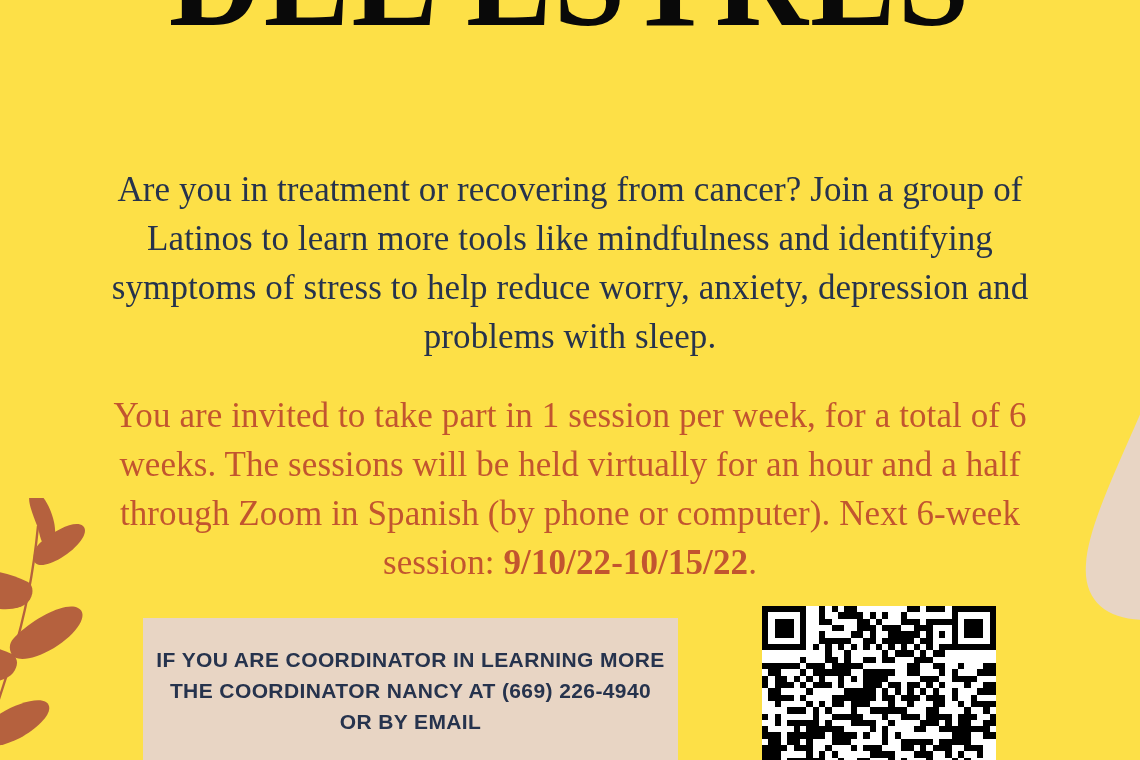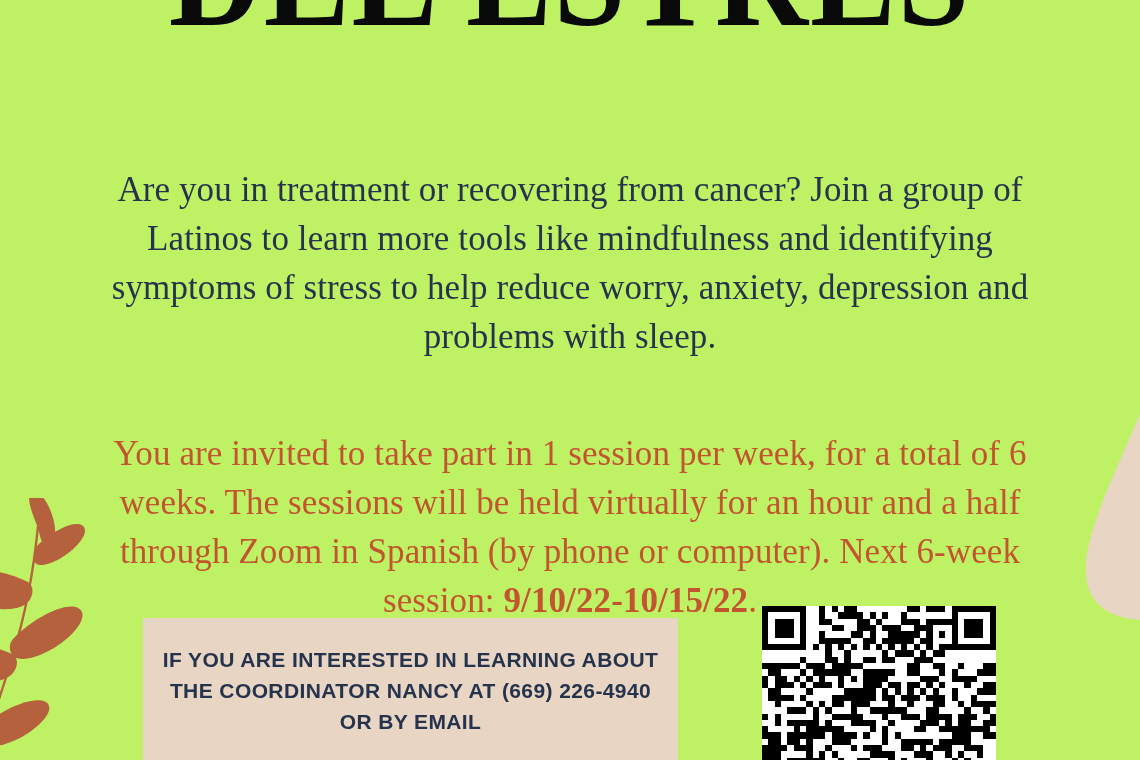--- a/index.html
+++ b/index.html
@@ -14,21 +14,21 @@
     font-family: "Liberation Serif", serif;
     position: relative;
   }
 
   #poster {
     position: absolute;
     inset: 0;
     width: 1140px;
     height: 760px;
     overflow: hidden;
-    background: #bef264;
+    background: #fde047;
   }
 
   
   .decor {
     position: absolute;
     inset: 0;
     pointer-events: none;
   }
   .blob-right {
     position: absolute;
@@ -77,21 +77,21 @@
     line-height: 49px;
     padding: 0 92px;
     box-sizing: border-box;
     letter-spacing: 0.1px;
   }
   .para-intro {
     top: 130px;
     color: #26334D;
   }
   .para-details {
-    top: 394px;
+    top: 356px;
     color: #C2552F;
     padding: 0 100px;
   }
   .para-details b {
     font-weight: 700;
   }
 
   
   .contact-box {
     position: absolute;
@@ -177,21 +177,21 @@
 
   <div class="title-wrap">
     <h1 class="poster-title">DEL ESTRÉS</h1>
   </div>
 
   <p class="para para-intro">Are you in treatment or recovering from cancer? Join a group of Latinos to learn more tools like mindfulness and identifying symptoms of stress to help reduce worry, anxiety, depression and problems with sleep.</p>
 
   <p class="para para-details"><span>You are invited to take part in 1 session per week, for a total of 6 weeks. The sessions will be held virtually for an hour and a half through Zoom in Spanish (by phone or computer). Next 6-week session: </span><b>9/10/22-10/15/22</b><span>.</span></p>
 
   <div class="contact-box">
-    <p class="contact-text">IF YOU ARE INTERESTED IN LEARNING ABOUT</p>
+    <p class="contact-text">IF YOU ARE COORDINATOR IN LEARNING MORE</p>
     <p class="contact-text">THE COORDINATOR NANCY AT (669) 226-4940</p>
     <p class="contact-text">OR BY EMAIL</p>
   </div>
 
   <div class="qr-wrap">
     <svg id="qr-svg" width="234" height="234" viewBox="0 0 37 37" xmlns="http://www.w3.org/2000/svg" shape-rendering="crispEdges">
       <rect width="37" height="37" fill="#ffffff"></rect>
       <g id="qr-cells" fill="#000000">
           <path d="M0 0h7v1h-7zM9 0h1v1h-1zM11 0h1v1h-1zM13 0h2v1h-2zM23 0h2v1h-2zM26 0h3v1h-3zM30 0h7v1h-7zM0 1h1v1h-1zM6 1h1v1h-1zM9 1h1v1h-1zM12 1h4v1h-4zM17 1h1v1h-1zM19 1h1v1h-1zM22 1h1v1h-1zM30 1h1v1h-1zM36 1h1v1h-1zM0 2h1v1h-1zM2 2h3v1h-3zM6 2h1v1h-1zM9 2h2v1h-2zM15 2h2v1h-2zM18 2h1v1h-1zM22 2h3v1h-3zM26 2h5v1h-5zM32 2h3v1h-3zM36 2h1v1h-1zM0 3h1v1h-1zM2 3h3v1h-3zM6 3h1v1h-1zM11 3h2v1h-2zM15 3h3v1h-3zM19 3h3v1h-3zM24 3h3v1h-3zM30 3h1v1h-1zM32 3h3v1h-3zM36 3h1v1h-1zM0 4h1v1h-1zM2 4h3v1h-3zM6 4h1v1h-1zM9 4h1v1h-1zM14 4h2v1h-2zM17 4h1v1h-1zM20 4h5v1h-5zM26 4h1v1h-1zM28 4h1v1h-1zM30 4h1v1h-1zM32 4h3v1h-3zM36 4h1v1h-1zM0 5h1v1h-1zM6 5h1v1h-1zM9 5h5v1h-5zM16 5h2v1h-2zM19 5h5v1h-5zM25 5h2v1h-2zM30 5h1v1h-1zM36 5h1v1h-1zM0 6h7v1h-7zM8 6h1v1h-1zM10 6h1v1h-1zM12 6h1v1h-1zM14 6h1v1h-1zM16 6h1v1h-1zM18 6h1v1h-1zM20 6h1v1h-1zM22 6h1v1h-1zM24 6h1v1h-1zM26 6h1v1h-1zM28 6h9v1h-9zM10 7h1v1h-1zM13 7h1v1h-1zM19 7h1v1h-1zM21 7h3v1h-3zM25 7h1v1h-1zM27 7h2v1h-2zM6 8h1v1h-1zM10 8h2v1h-2zM13 8h1v1h-1zM16 8h2v1h-2zM19 8h2v1h-2zM24 8h3v1h-3zM0 9h6v1h-6zM7 9h3v1h-3zM11 9h5v1h-5zM23 9h2v1h-2zM27 9h2v1h-2zM31 9h1v1h-1zM35 9h2v1h-2zM1 10h2v1h-2zM6 10h1v1h-1zM8 10h6v1h-6zM16 10h5v1h-5zM23 10h2v1h-2zM28 10h1v1h-1zM30 10h1v1h-1zM34 10h3v1h-3zM0 11h1v1h-1zM2 11h2v1h-2zM5 11h1v1h-1zM7 11h1v1h-1zM9 11h1v1h-1zM12 11h1v1h-1zM14 11h1v1h-1zM16 11h4v1h-4zM25 11h3v1h-3zM30 11h4v1h-4zM0 12h1v1h-1zM2 12h3v1h-3zM6 12h1v1h-1zM8 12h3v1h-3zM12 12h1v1h-1zM16 12h3v1h-3zM20 12h2v1h-2zM23 12h2v1h-2zM26 12h1v1h-1zM28 12h1v1h-1zM32 12h1v1h-1zM35 12h2v1h-2zM1 13h2v1h-2zM7 13h1v1h-1zM13 13h5v1h-5zM19 13h1v1h-1zM21 13h1v1h-1zM23 13h1v1h-1zM25 13h1v1h-1zM27 13h1v1h-1zM30 13h1v1h-1zM34 13h3v1h-3zM1 14h4v1h-4zM6 14h1v1h-1zM11 14h7v1h-7zM19 14h2v1h-2zM22 14h3v1h-3zM26 14h3v1h-3zM30 14h1v1h-1zM33 14h1v1h-1zM2 15h1v1h-1zM7 15h1v1h-1zM9 15h1v1h-1zM11 15h2v1h-2zM14 15h3v1h-3zM20 15h1v1h-1zM23 15h1v1h-1zM27 15h2v1h-2zM31 15h1v1h-1zM33 15h4v1h-4zM4 16h3v1h-3zM8 16h1v1h-1zM10 16h1v1h-1zM14 16h1v1h-1zM17 16h6v1h-6zM26 16h2v1h-2zM32 16h1v1h-1zM35 16h1v1h-1zM0 17h1v1h-1zM2 17h1v1h-1zM8 17h1v1h-1zM11 17h5v1h-5zM19 17h1v1h-1zM22 17h3v1h-3zM26 17h4v1h-4zM31 17h3v1h-3zM36 17h1v1h-1zM2 18h1v1h-1zM4 18h5v1h-5zM10 18h1v1h-1zM14 18h4v1h-4zM20 18h1v1h-1zM25 18h3v1h-3zM29 18h1v1h-1zM31 18h2v1h-2zM35 18h2v1h-2zM0 19h1v1h-1zM5 19h1v1h-1zM7 19h6v1h-6zM17 19h1v1h-1zM19 19h1v1h-1zM24 19h2v1h-2zM28 19h8v1h-8zM0 20h3v1h-3zM4 20h6v1h-6zM11 20h4v1h-4zM16 20h1v1h-1zM19 20h1v1h-1zM21 20h1v1h-1zM30 20h3v1h-3zM35 20h2v1h-2zM1 21h2v1h-2zM4 21h2v1h-2zM7 21h1v1h-1zM11 21h3v1h-3zM19 21h1v1h-1zM22 21h5v1h-5zM28 21h5v1h-5zM0 22h4v1h-4zM5 22h3v1h-3zM10 22h1v1h-1zM14 22h1v1h-1zM16 22h3v1h-3zM22 22h2v1h-2zM25 22h1v1h-1zM27 22h3v1h-3zM32 22h3v1h-3zM0 23h3v1h-3zM7 23h1v1h-1zM9 23h1v1h-1zM11 23h1v1h-1zM17 23h4v1h-4zM24 23h3v1h-3zM29 23h1v1h-1zM31 23h1v1h-1zM34 23h1v1h-1zM0 24h3v1h-3zM4 24h6v1h-6zM12 24h1v1h-1zM15 24h2v1h-2zM20 24h1v1h-1zM22 24h1v1h-1zM26 24h1v1h-1zM30 24h1v1h-1zM32 24h1v1h-1zM3 25h1v1h-1zM7 25h2v1h-2zM13 25h2v1h-2zM18 25h2v1h-2zM25 25h1v1h-1zM35 25h2v1h-2zM1 26h6v1h-6zM8 26h1v1h-1zM10 26h4v1h-4zM15 26h8v1h-8zM24 26h1v1h-1zM26 26h5v1h-5zM34 26h3v1h-3zM1 27h2v1h-2zM8 27h1v1h-1zM10 27h1v1h-1zM13 27h1v1h-1zM16 27h1v1h-1zM18 27h2v1h-2zM21 27h2v1h-2zM24 27h1v1h-1zM26 27h1v1h-1zM30 27h1v1h-1zM1 28h2v1h-2zM4 28h1v1h-1zM6 28h4v1h-4zM11 28h3v1h-3zM18 28h2v1h-2zM26 28h1v1h-1zM28 28h1v1h-1zM30 28h1v1h-1zM34 28h1v1h-1zM2 29h1v1h-1zM6 29h1v1h-1zM10 29h2v1h-2zM14 29h2v1h-2zM18 29h2v1h-2zM22 29h2v1h-2zM25 29h2v1h-2zM30 29h1v1h-1zM34 29h1v1h-1zM36 29h1v1h-1zM0 30h7v1h-7zM14 30h1v1h-1zM16 30h5v1h-5zM23 30h8v1h-8zM33 30h4v1h-4zM0 31h1v1h-1zM6 31h1v1h-1zM10 31h3v1h-3zM16 31h7v1h-7zM33 31h1v1h-1zM35 31h1v1h-1zM0 32h1v1h-1zM2 32h3v1h-3zM6 32h1v1h-1zM9 32h1v1h-1zM12 32h1v1h-1zM14 32h1v1h-1zM16 32h4v1h-4zM21 32h2v1h-2zM25 32h1v1h-1zM34 32h3v1h-3zM0 33h1v1h-1zM2 33h3v1h-3zM6 33h1v1h-1zM9 33h1v1h-1zM14 33h2v1h-2zM22 33h1v1h-1zM24 33h1v1h-1zM29 33h2v1h-2zM32 33h1v1h-1zM35 33h1v1h-1zM0 34h1v1h-1zM2 34h3v1h-3zM6 34h1v1h-1zM9 34h1v1h-1zM12 34h1v1h-1zM17 34h1v1h-1zM20 34h1v1h-1zM23 34h2v1h-2zM28 34h2v1h-2zM31 34h1v1h-1zM33 34h1v1h-1zM36 34h1v1h-1zM0 35h1v1h-1zM6 35h1v1h-1zM10 35h1v1h-1zM12 35h6v1h-6zM22 35h7v1h-7zM34 35h1v1h-1zM36 35h1v1h-1zM0 36h7v1h-7zM9 36h2v1h-2zM12 36h3v1h-3zM18 36h2v1h-2zM24 36h1v1h-1zM26 36h2v1h-2zM30 36h1v1h-1zM32 36h3v1h-3zM36 36h1v1h-1z" fill="#000000"></path>
         </g>

